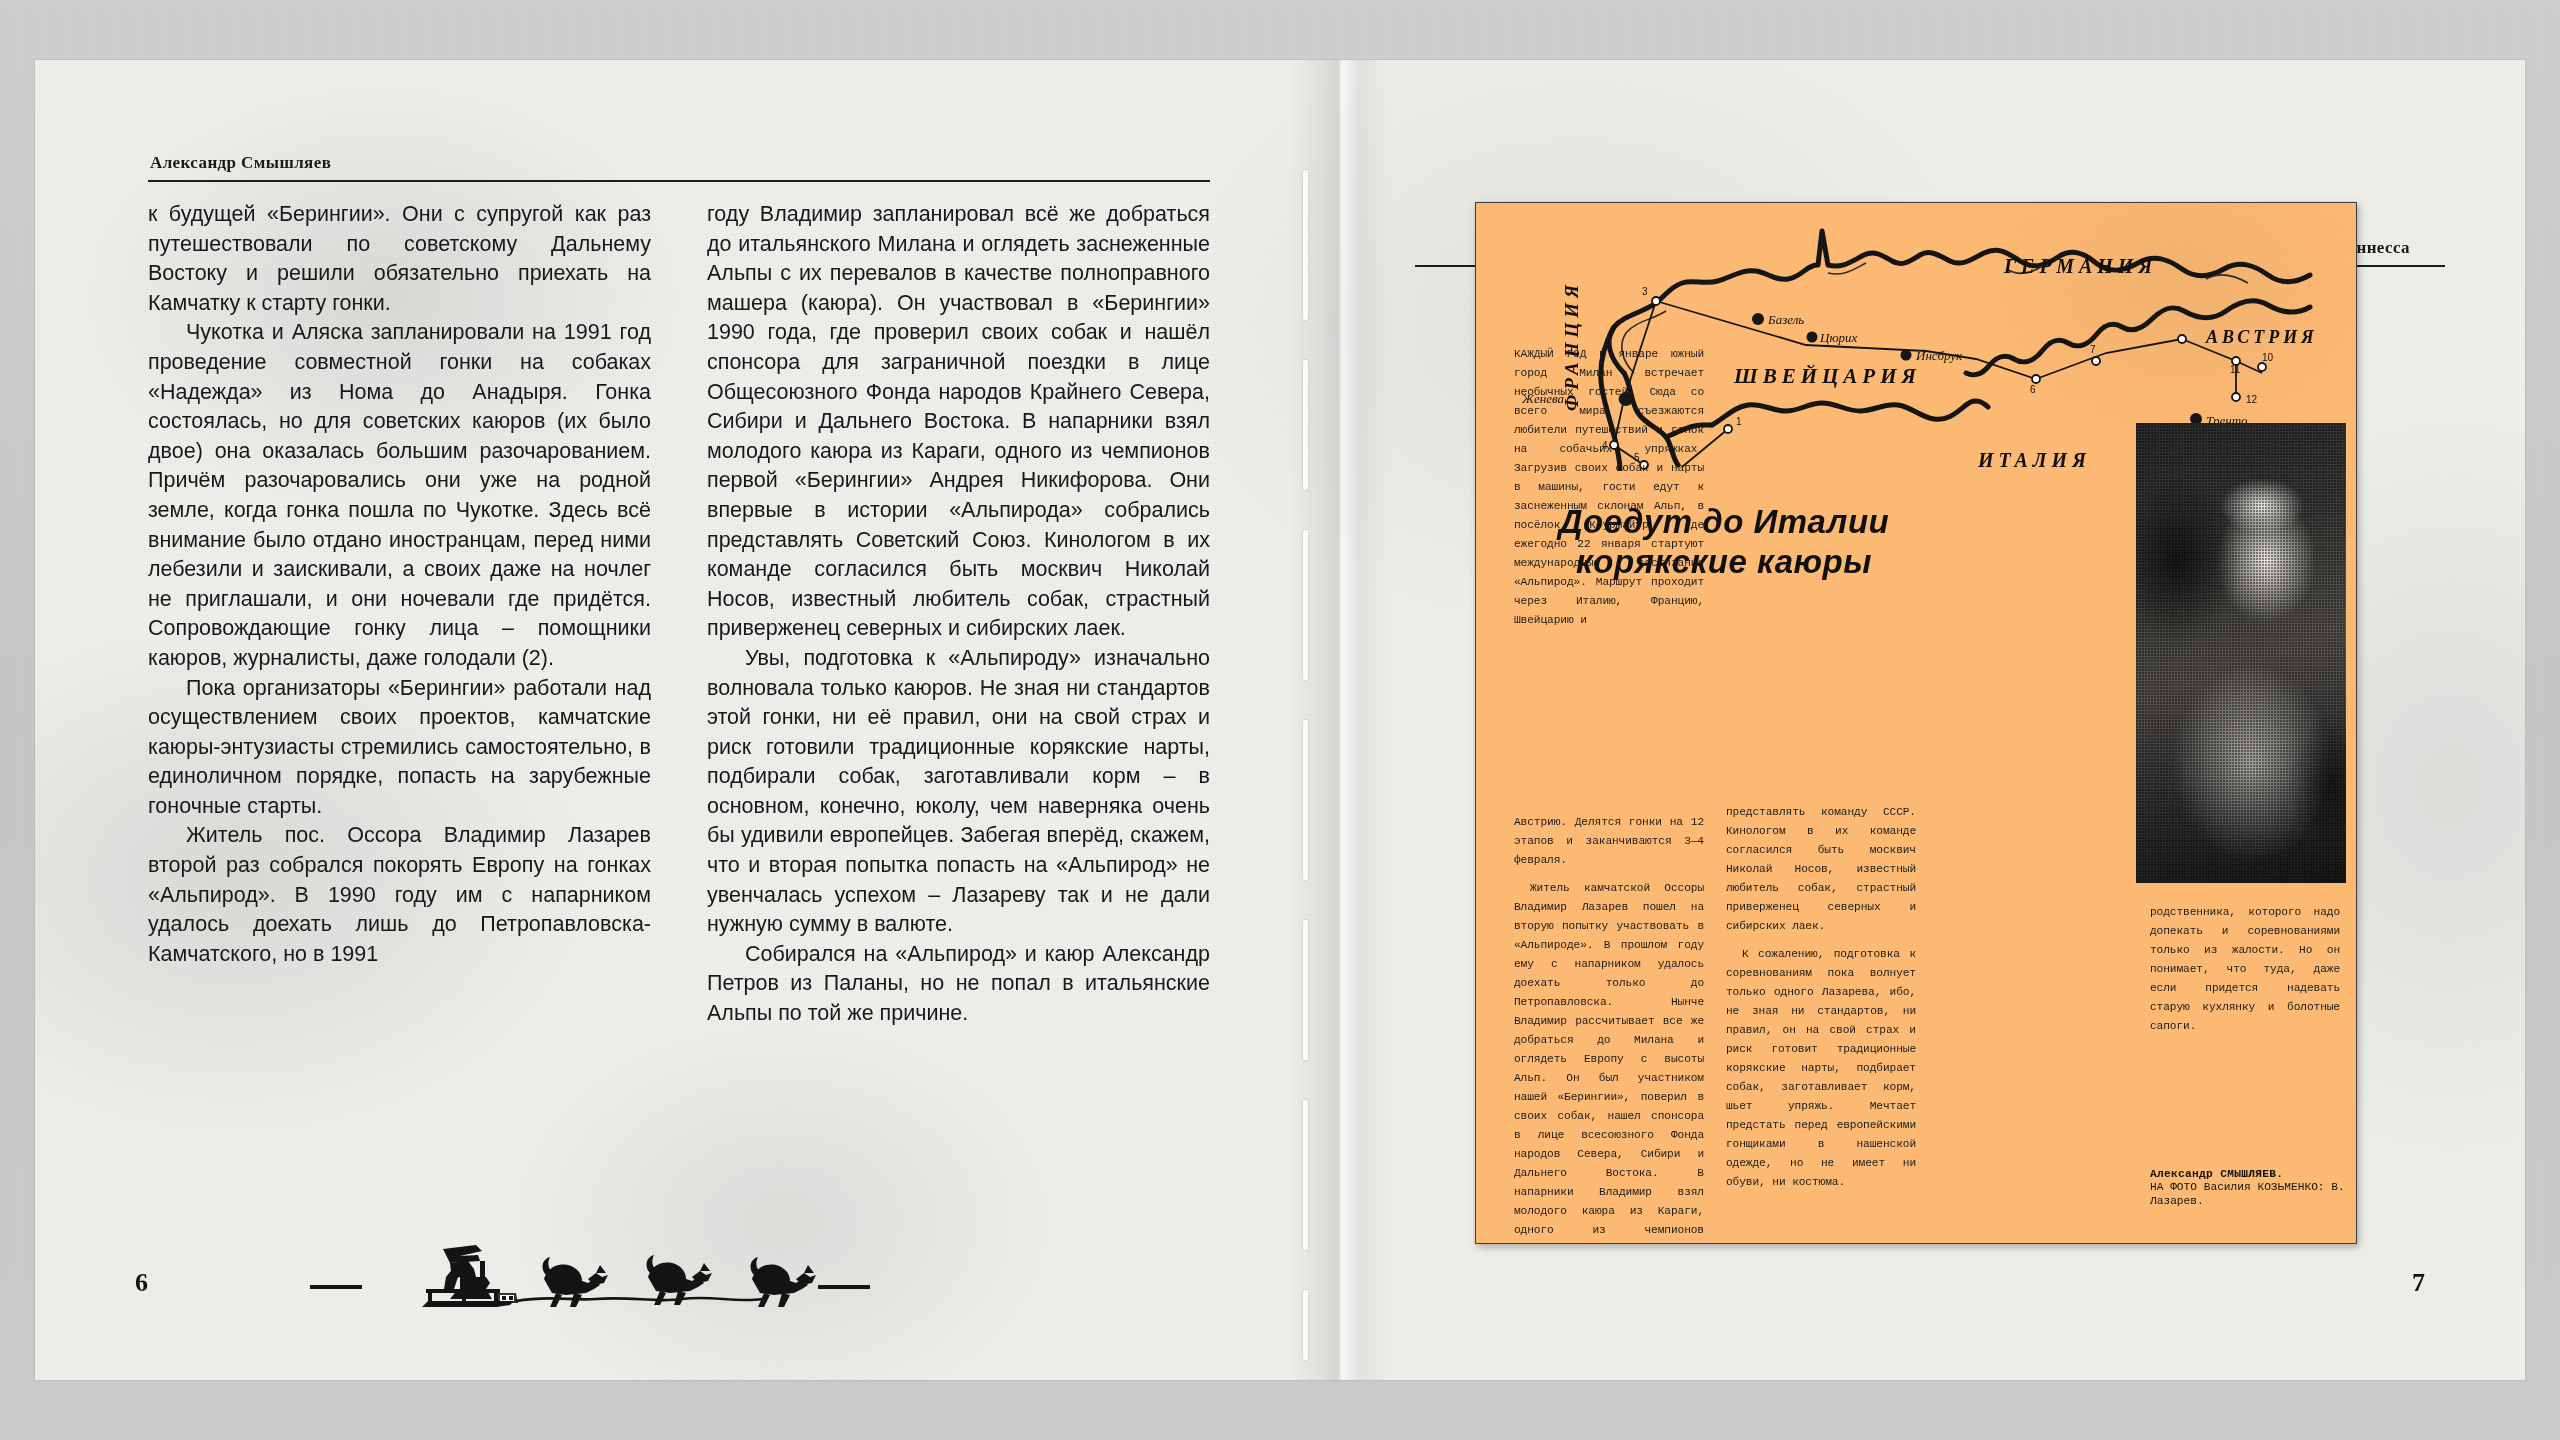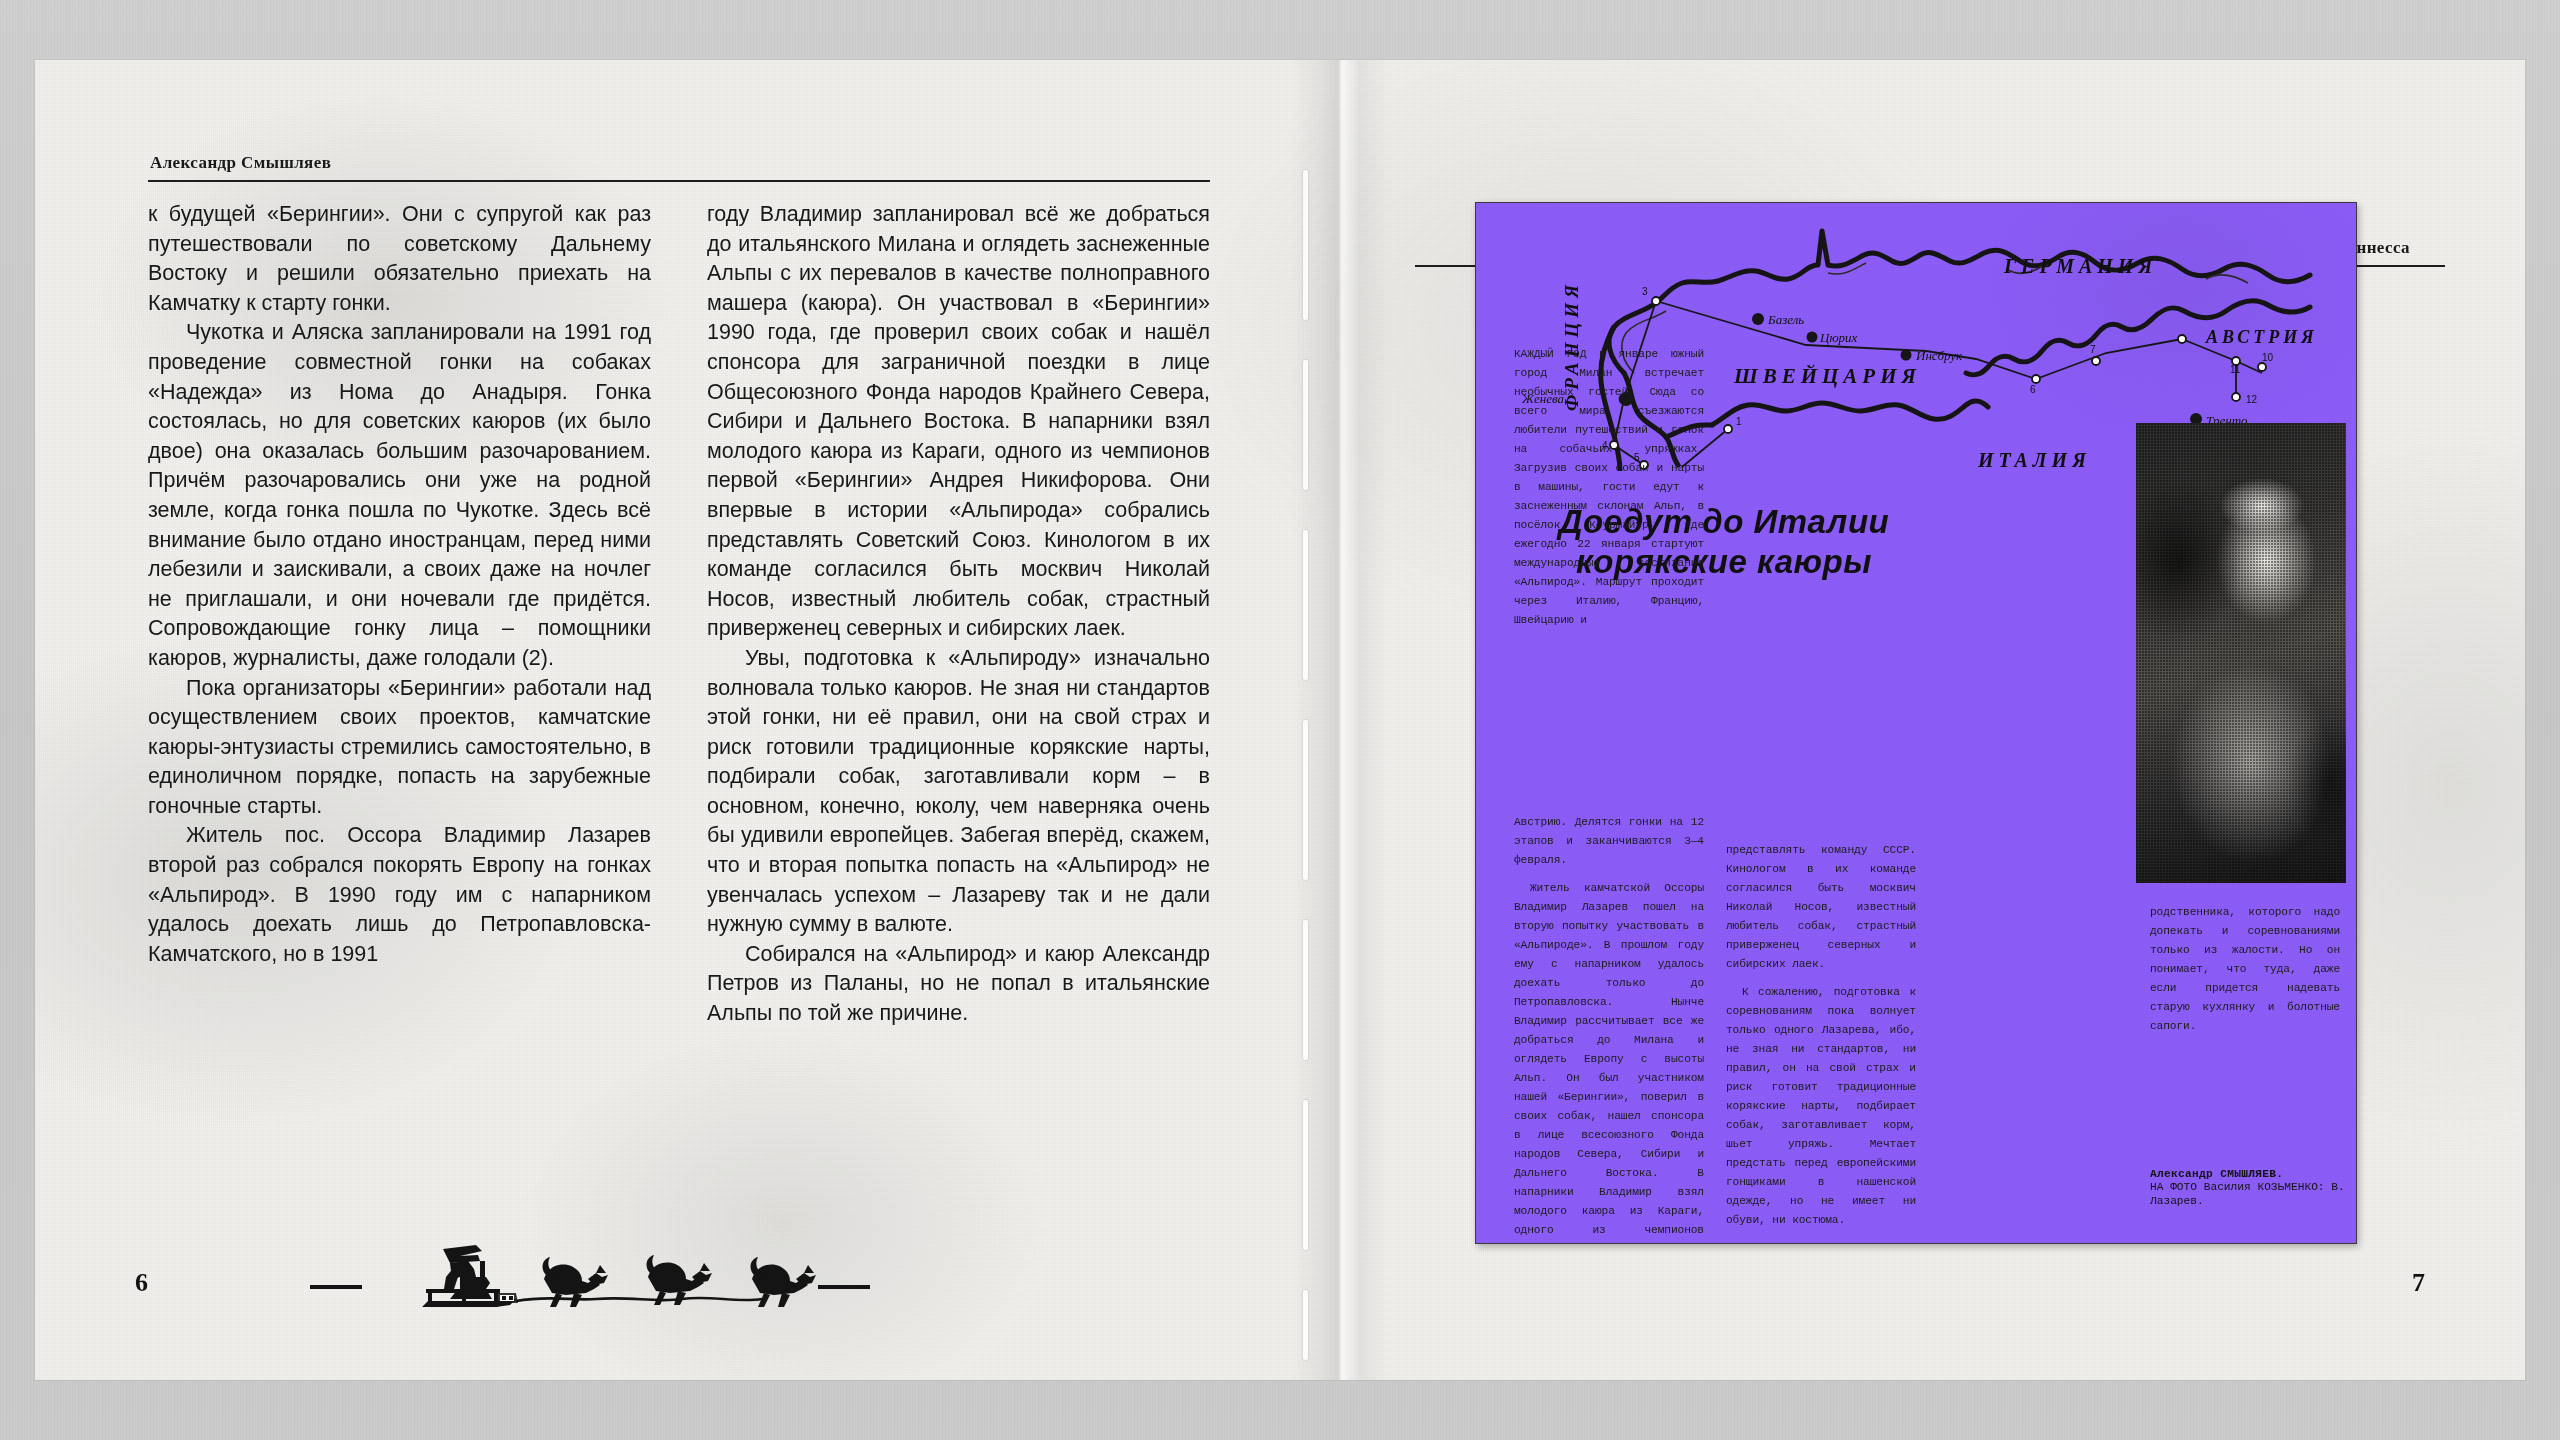--- a/index.html
+++ b/index.html
@@ -93,21 +93,21 @@
   #folio-left{left:100px;}
   #folio-right{right:100px;}
 
   .vignette{position:absolute;bottom:55px;height:92px;width:560px;}
   #vignette-left{left:275px;}
   .vignette svg{display:block;width:100%;height:100%;}
 
   
   #clipping{
     position:absolute;left:1440px;top:142px;width:880px;height:1040px;
-    background:#8b5cf6;
+    background:#fdba74;
     border:1px solid #3a3a3a;
     box-shadow:2px 3px 7px rgba(0,0,0,.28);
     overflow:hidden;
     text-decoration:underline;
   }
   #clipping .clip-noise{
     position:absolute;inset:0;pointer-events:none;mix-blend-mode:multiply;
     background:
       radial-gradient(ellipse 300px 240px at 80% 8%, rgba(170,170,170,.13), rgba(0,0,0,0) 70%),
       repeating-linear-gradient(0deg, rgba(0,0,0,.012) 0 1px, rgba(0,0,0,0) 1px 3px);
@@ -132,21 +132,21 @@
     font-family:"Liberation Mono", monospace;
     font-size:11.2px;line-height:19px;color:#1c1c1c;
     text-align:justify;
     letter-spacing:-.1px;
   }
   .clip-col p{margin:0 0 9px 0;text-indent:16px;}
   .clip-col p.noindent{text-indent:0;}
 
   #clip-col-1{left:38px;top:142px;width:190px;}
   #clip-col-2{left:38px;top:610px;width:190px;}
-  #clip-col-3{left:250px;top:638px;width:190px;}
+  #clip-col-3{left:250px;top:600px;width:190px;}
   #clip-col-far{left:674px;top:700px;width:190px;}
   #clip-signature{
     position:absolute;left:674px;top:965px;width:196px;
     font-family:"Liberation Mono", monospace;
     font-size:11.2px;line-height:13.4px;color:#141414;text-align:left;
   }
   #clip-signature .sig-name{font-weight:bold;letter-spacing:.3px;}
 
   
   #clip-photo{

